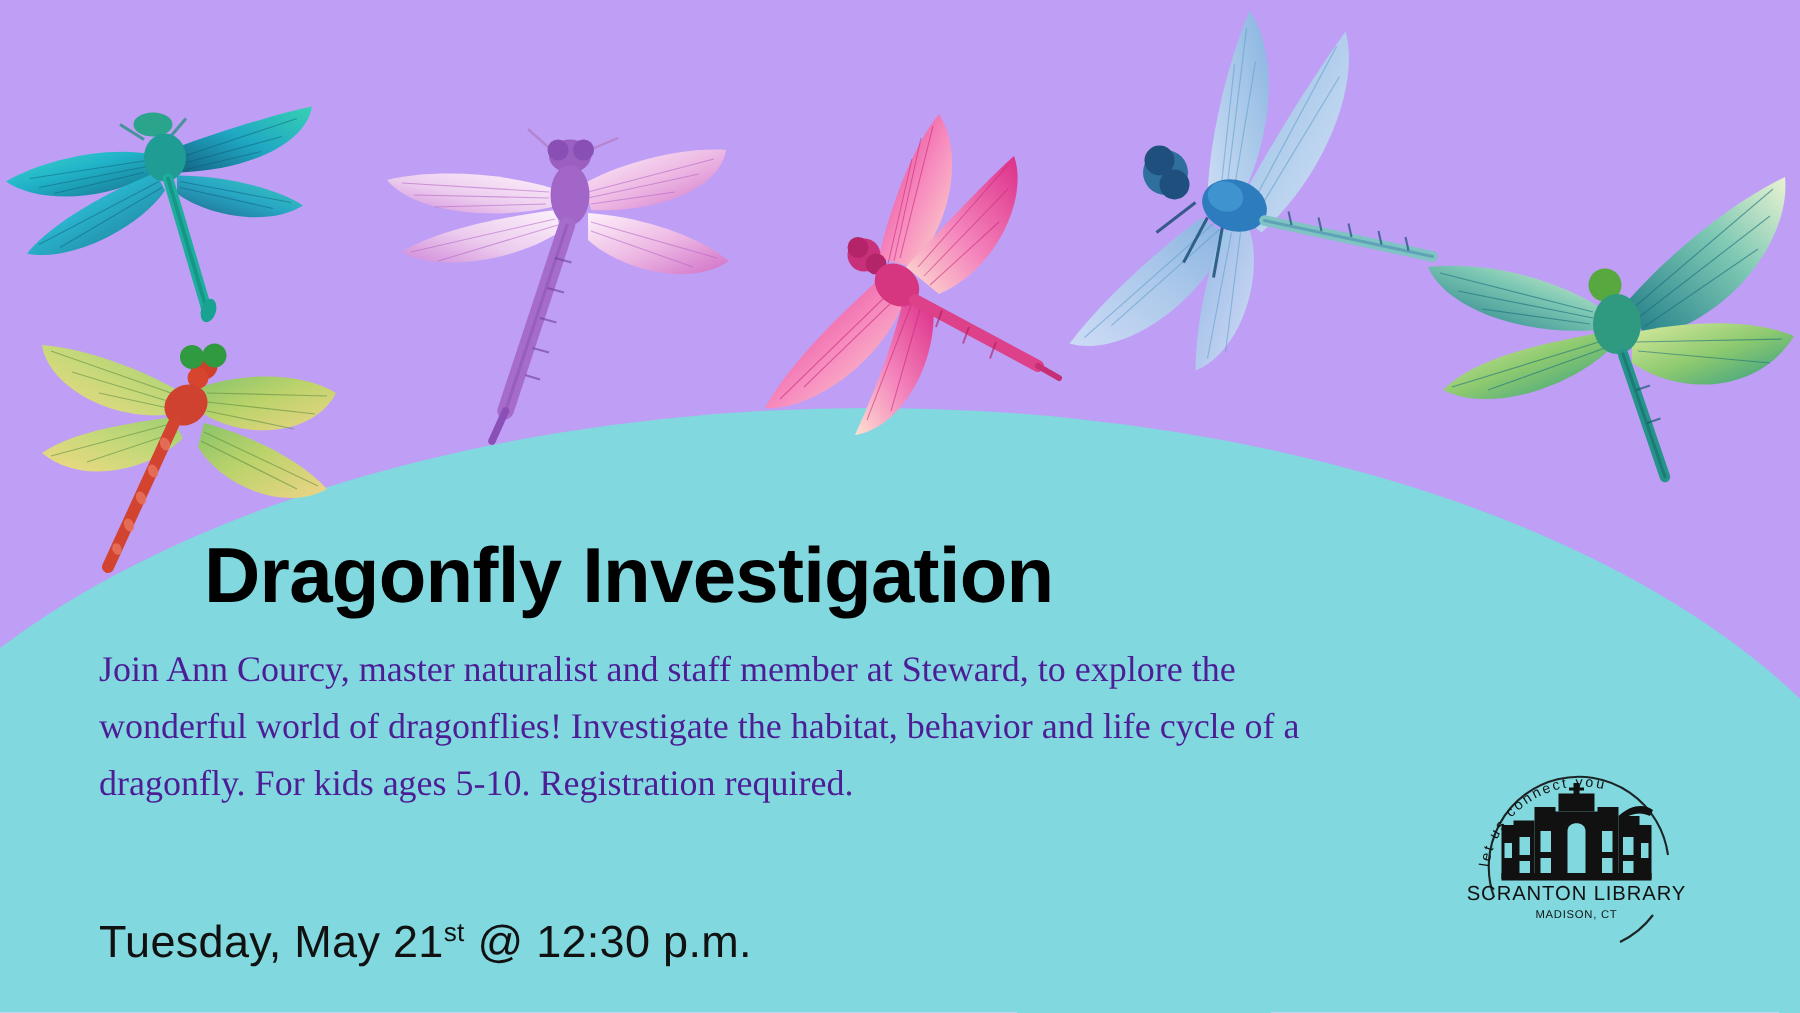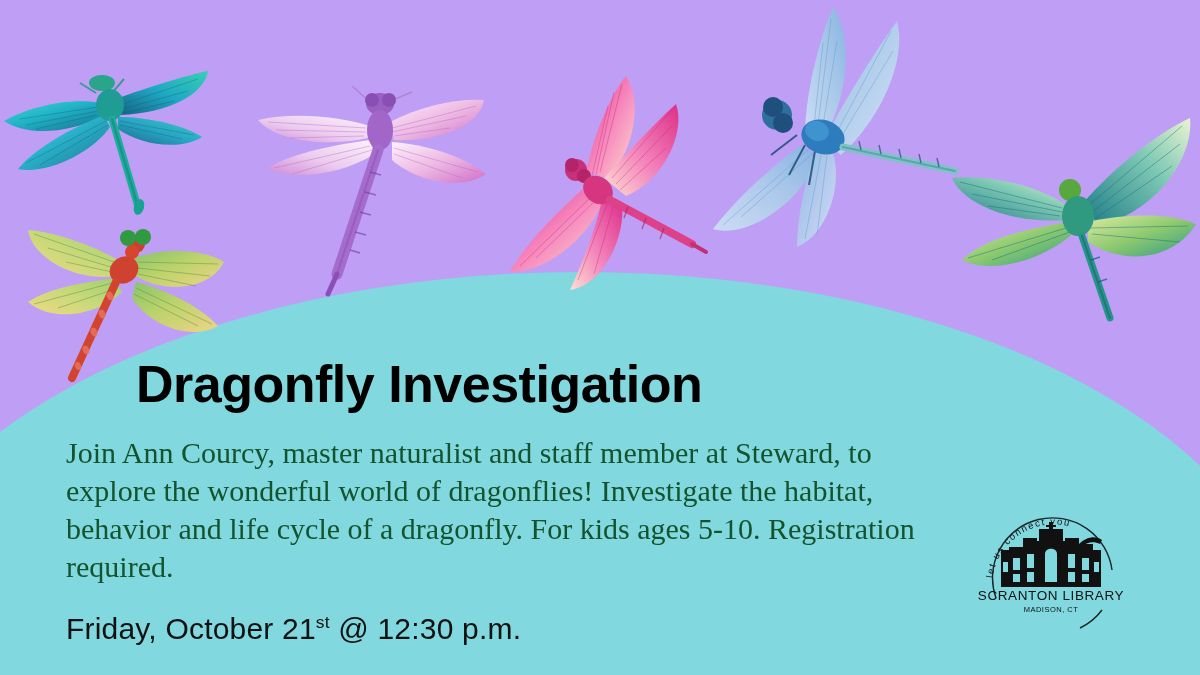--- a/index.html
+++ b/index.html
@@ -60,23 +60,23 @@
     letter-spacing: -0.5px;
     color: #000000;
     white-space: nowrap;
   }
   .body-copy {
     position: absolute;
     left: 66px;
     top: 404px;
     width: 855px;
     font-family: "Liberation Serif", serif;
-    font-size: 30px;
+    font-size: 24px;
     line-height: 38px;
-    color: #14532d;
+    color: #4c1d95;
   }
   .date-line {
     position: absolute;
     left: 66px;
     top: 612px;
     font-family: "Liberation Sans", sans-serif;
     font-size: 30px;
     letter-spacing: 0.2px;
     color: #111111;
     white-space: nowrap;
@@ -376,21 +376,21 @@
 
   </div>
 
   <div class="content">
 
     <h1 class="title">Dragonfly Investigation</h1>
 
     <p class="body-copy">Join Ann Courcy, master naturalist and staff member at Steward, to explore the wonderful world of dragonflies! Investigate the habitat, behavior and life cycle of a dragonfly. For kids ages 5-10. Registration required.</p>
 
     <div class="date-line">
-      <span>Friday, October 21</span><sup>st</sup><span> @ 12:30 p.m.</span>
+      <span>Tuesday, May 21</span><sup>st</sup><span> @ 12:30 p.m.</span>
     </div>
 
     <div class="logo">
       <svg width="150" height="150" viewBox="0 0 150 150">
         <defs>
           <path id="arcTop" d="M 16,96 A 62,62 0 0 1 132,64" fill="none"></path>
         </defs>
 
         <path d="M 20,106 A 60,60 0 1 1 136,78" fill="none" stroke="#111111" stroke-width="1.4" opacity=".9"></path>
         <path d="M 126,118 A 60,60 0 0 1 104,136" fill="none" stroke="#111111" stroke-width="1.4" opacity=".9"></path>

